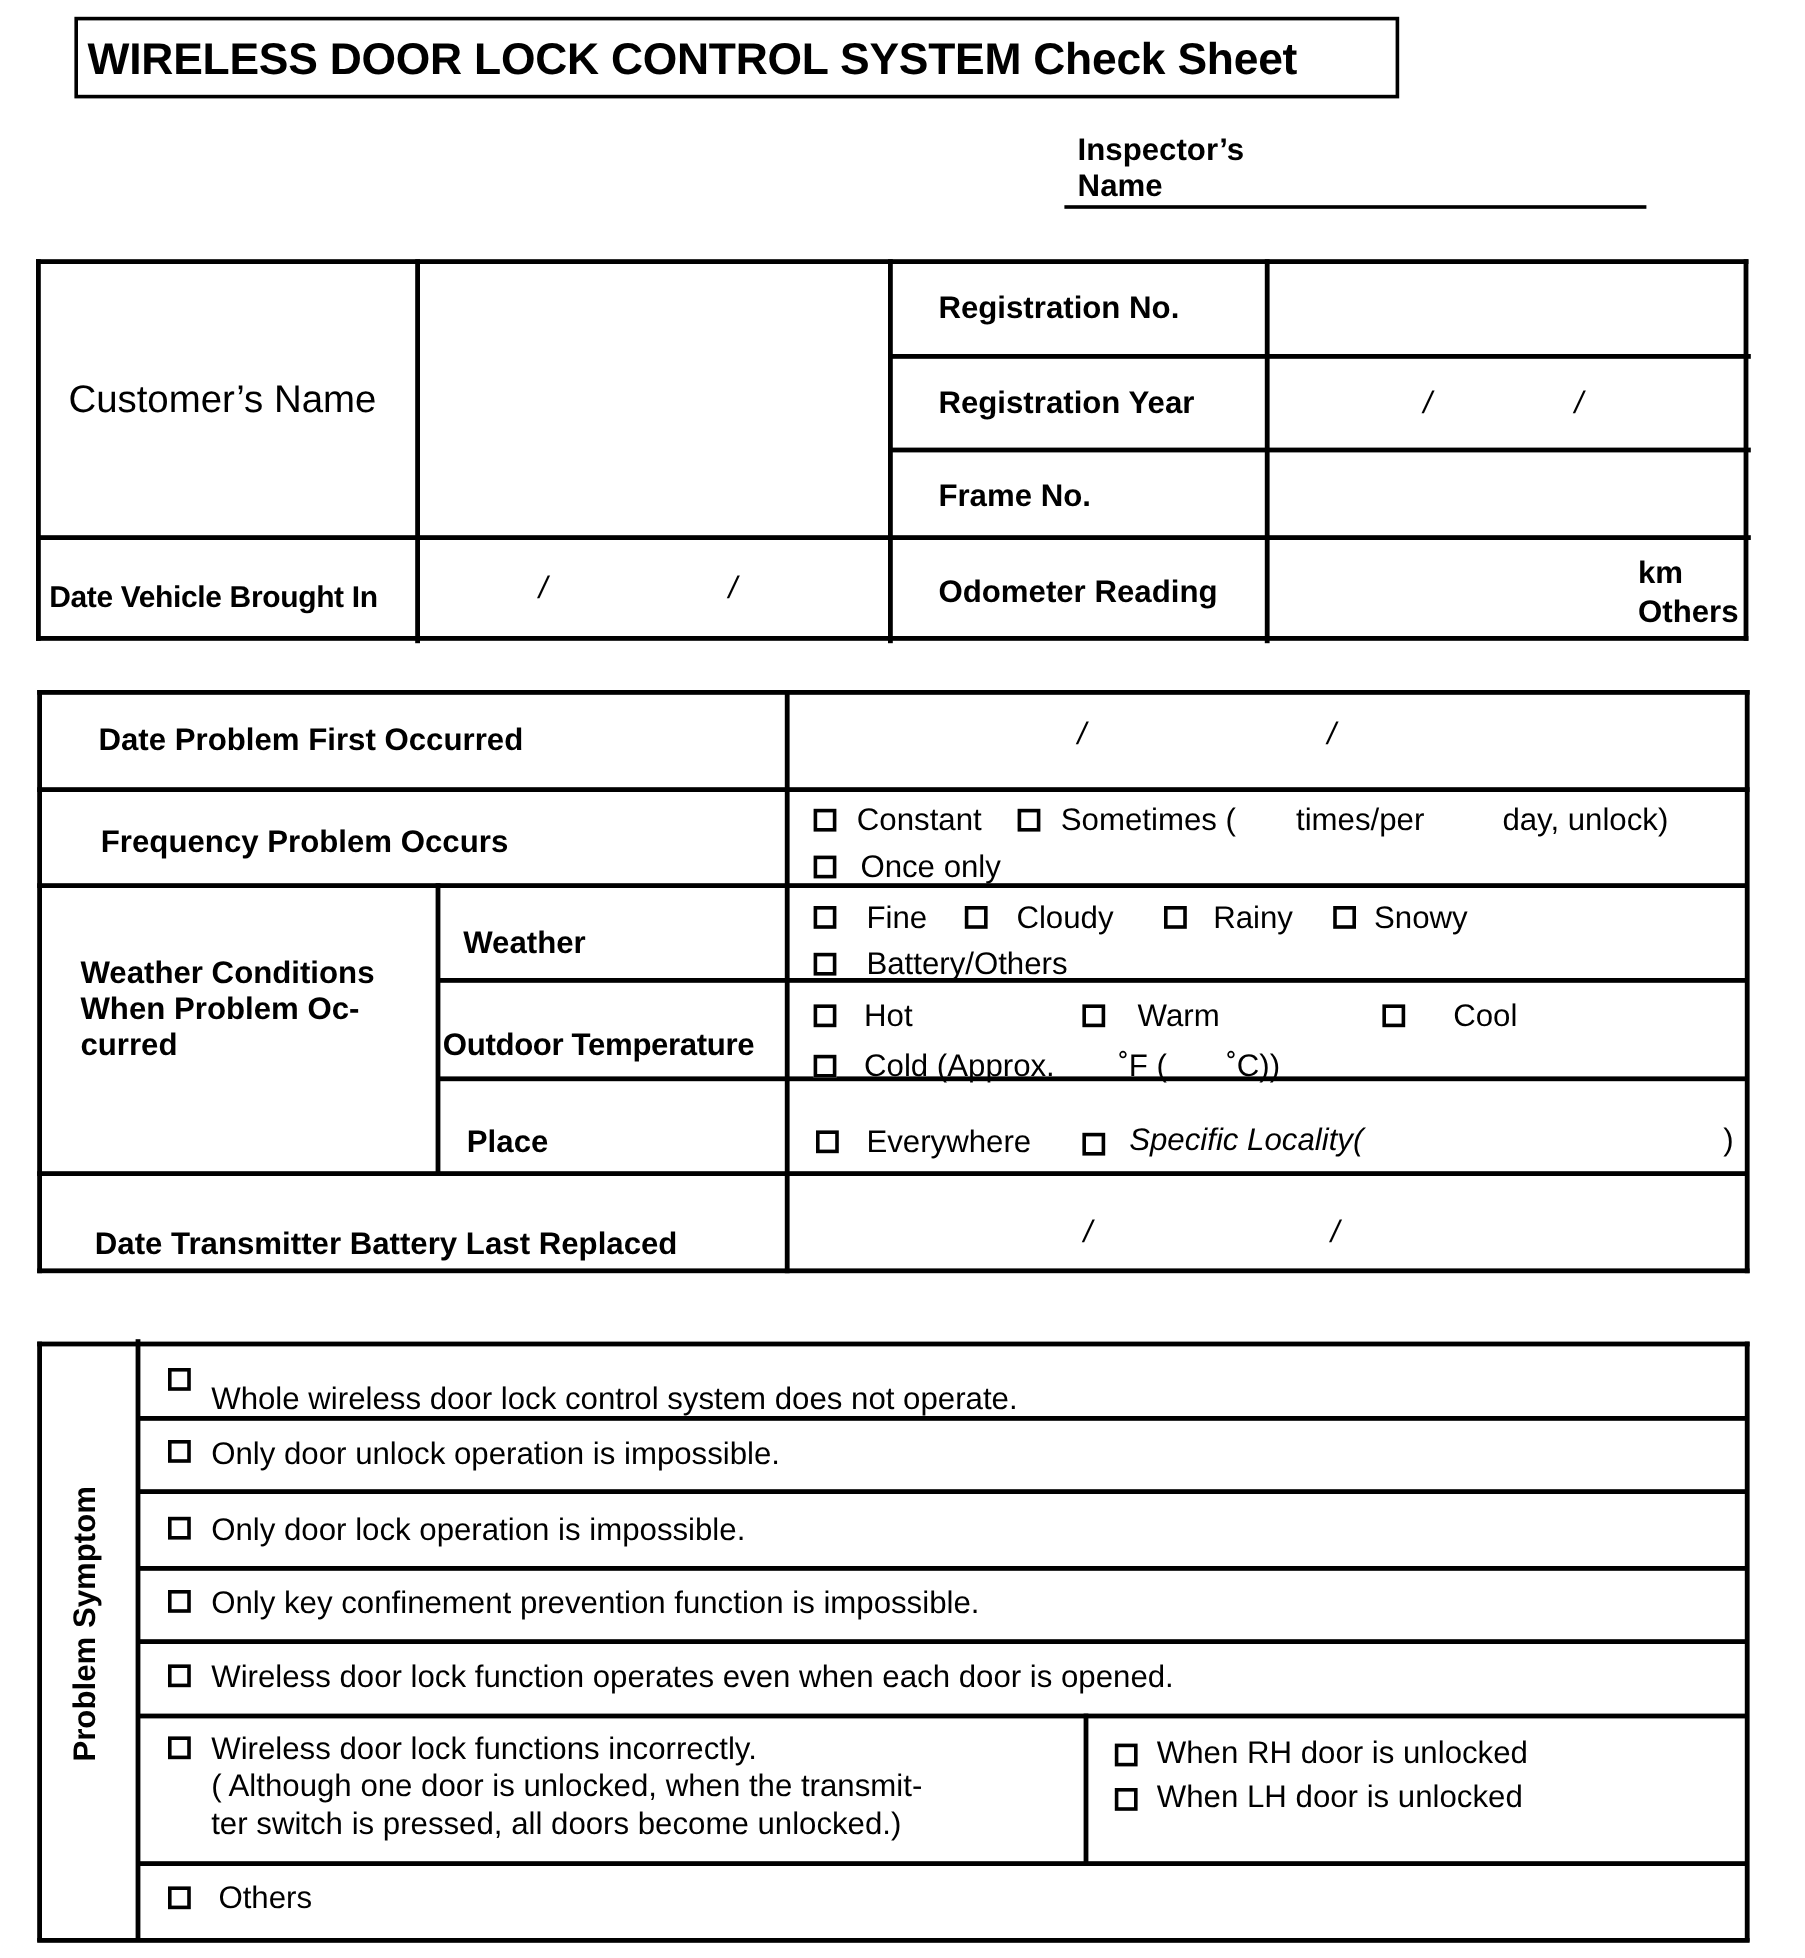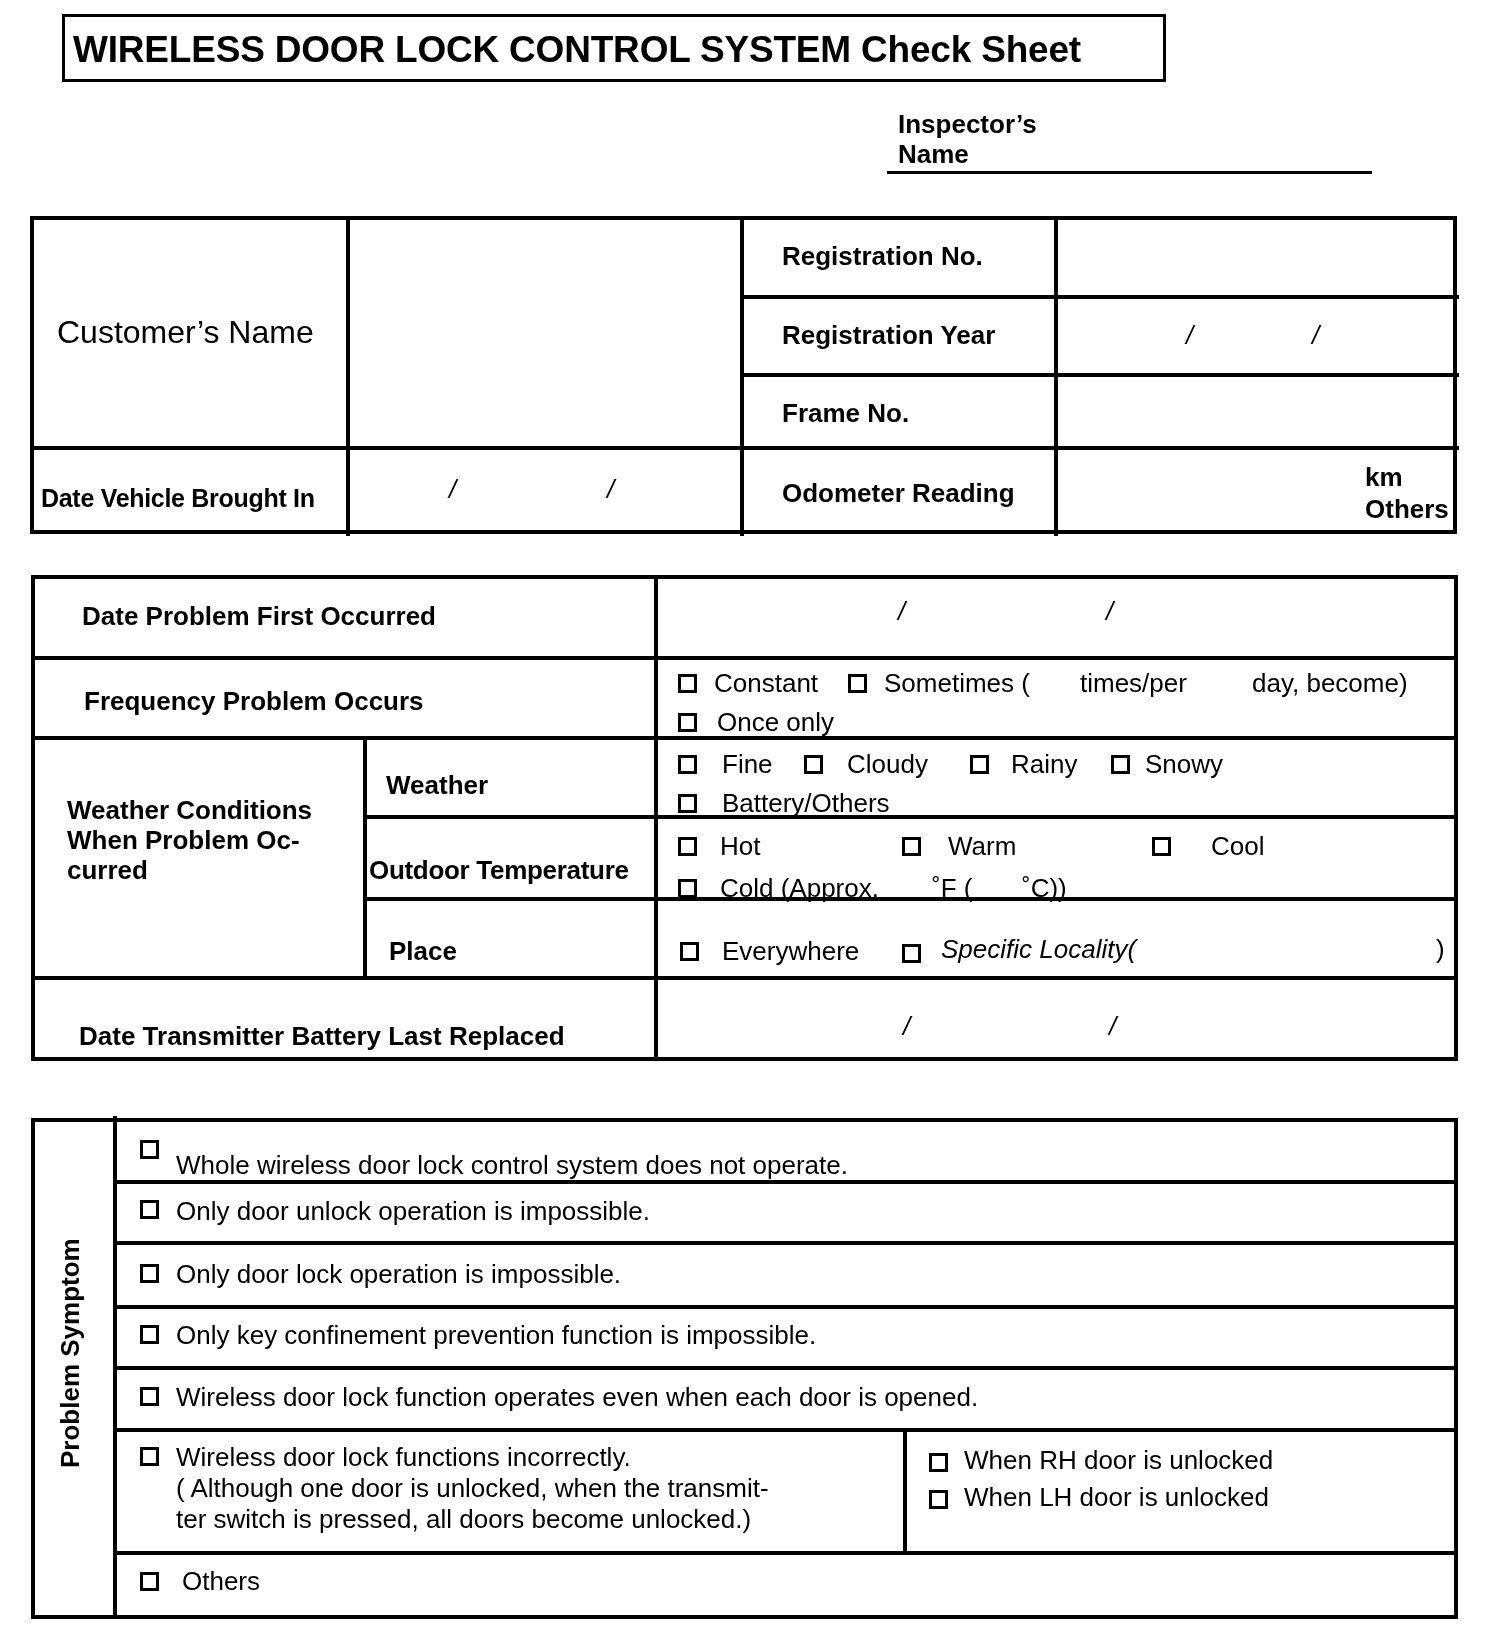--- a/index.html
+++ b/index.html
@@ -87,21 +87,21 @@
     <span class="slash" style="left:238px; top:15px;">/</span>
     <span class="slash" style="left:446px; top:15px;">/</span>
   </div>
 
   <div class="lbl" style="left:84px; top:686px;">Frequency Problem Occurs</div>
   <div class="cb" style="left:678px; top:674px;"></div>
   <div class="txt" style="left:714px; top:668px;text-align:right;">Constant</div>
   <div class="cb" style="left:848px; top:674px;"></div>
   <div class="txt" style="left:884px; top:668px;">Sometimes (</div>
   <div class="txt" style="left:1080px; top:668px;">times/per</div>
-  <div class="txt" style="left:1252px; top:668px;">day, become)</div>
+  <div class="txt" style="left:1252px; top:668px;">day, unlock)</div>
   <div class="cb" style="left:678px; top:713px;"></div>
   <div class="txt" style="left:717px; top:707px;">Once only</div>
 
   <div class="lbl" style="left:67px; top:795px;">Weather Conditions</div>
   <div class="lbl" style="left:67px; top:825px;">When Problem Oc-</div>
   <div class="lbl" style="left:67px; top:855px;">curred</div>
 
   <div class="lbl" style="left:386px; top:770px;">Weather</div>
   <div class="cb" style="left:678px; top:755px;"></div>
   <div class="txt" style="left:722px; top:749px;">Fine</div>

